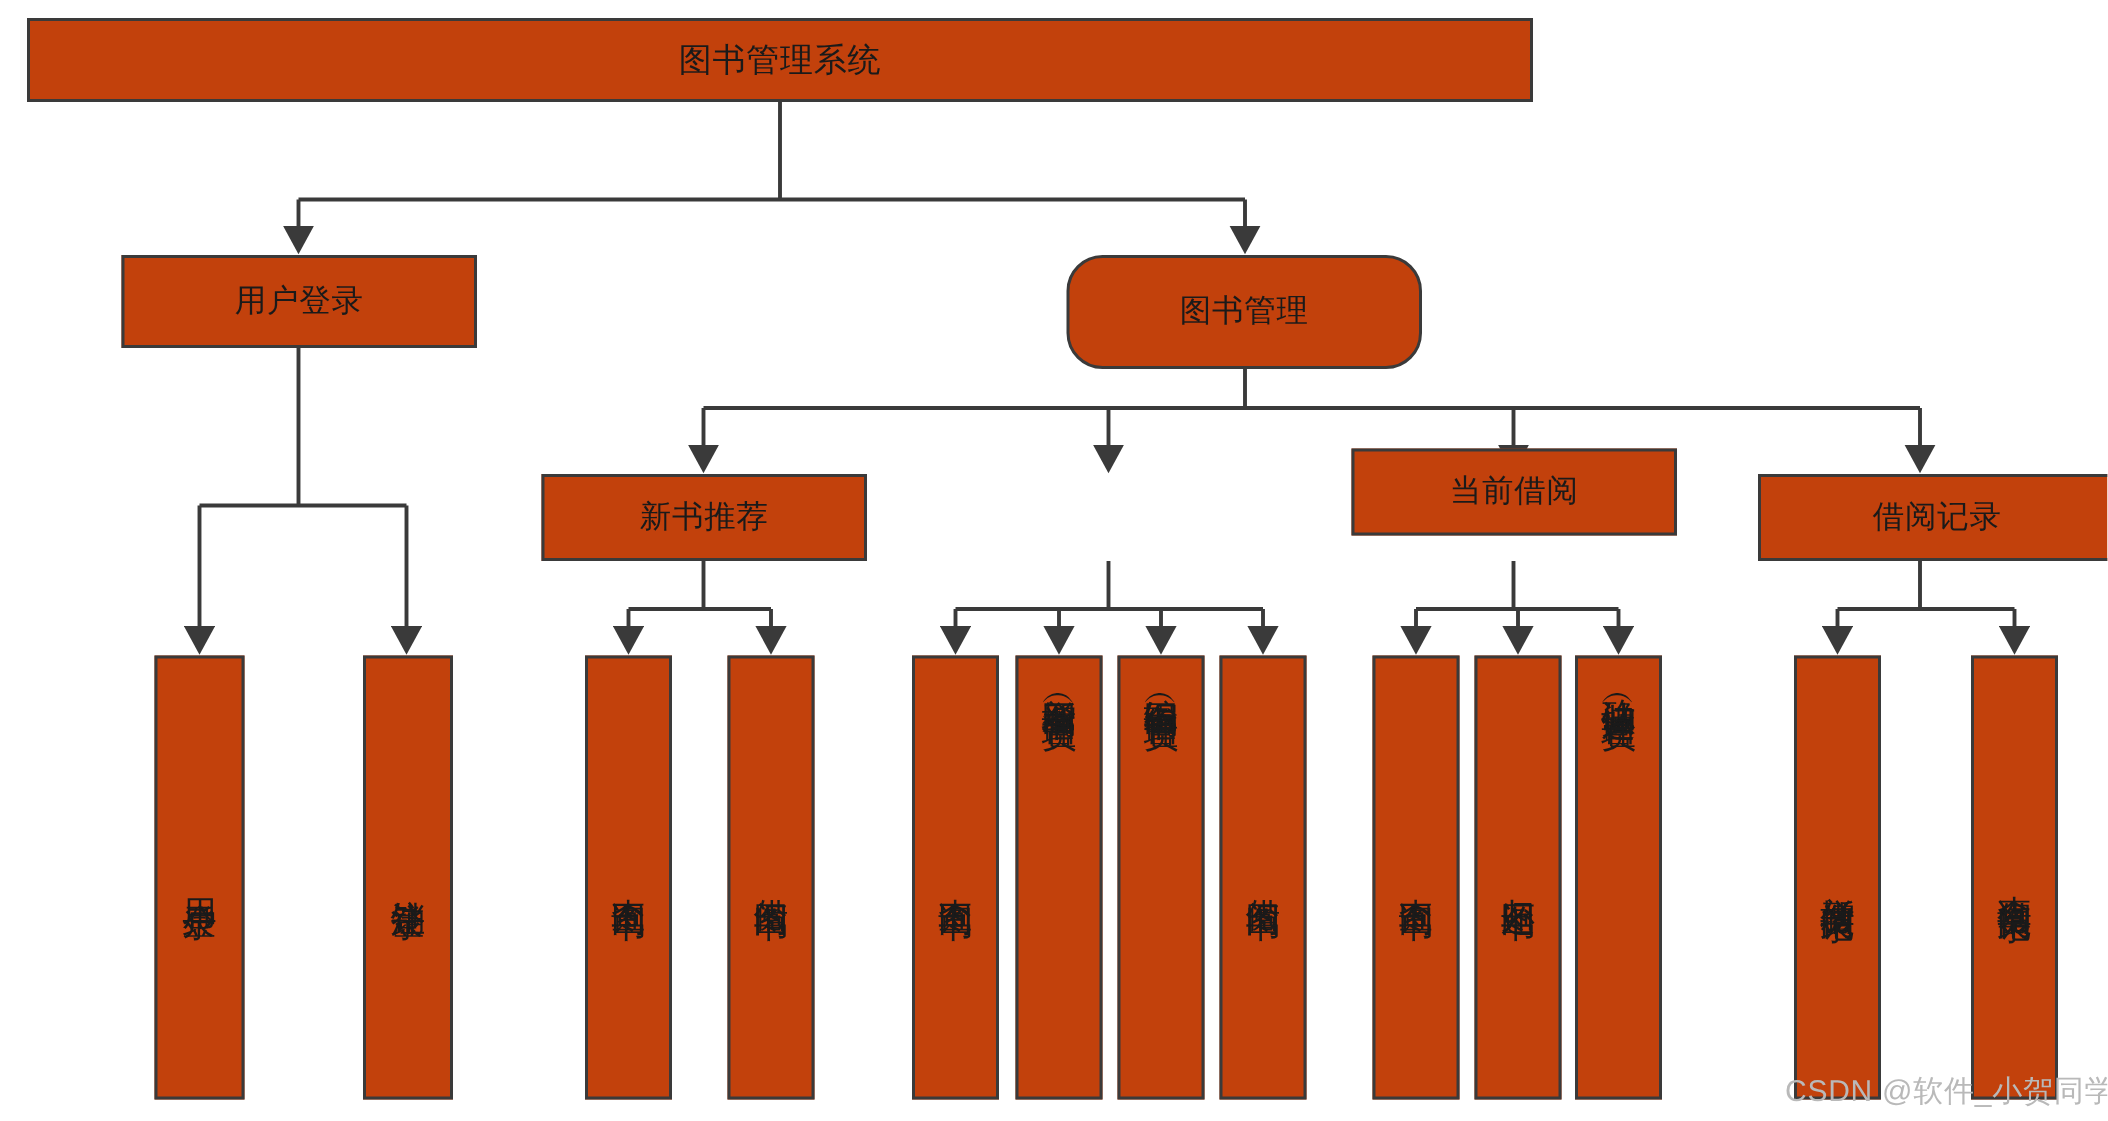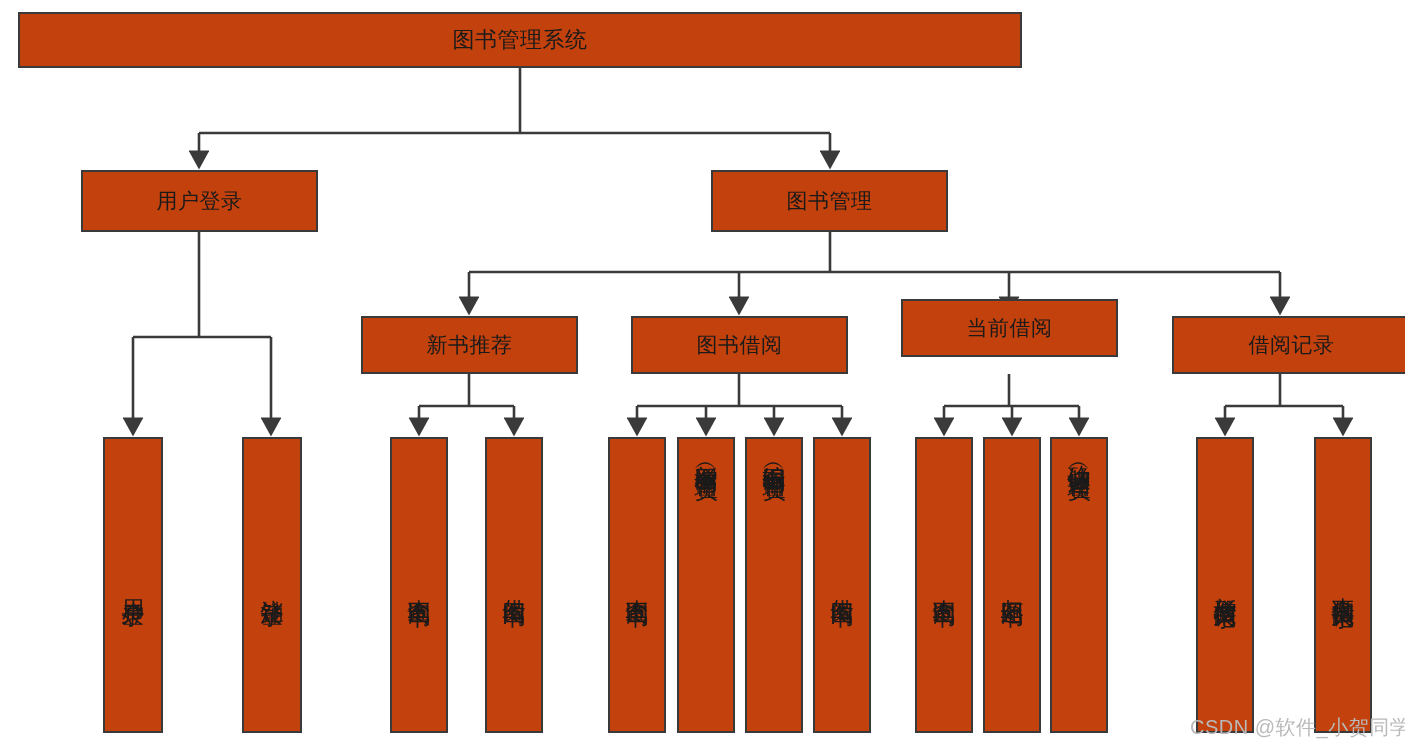--- a/index.html
+++ b/index.html
@@ -132,30 +132,27 @@
     </g>
   </svg>
 
   <div class="node h root" style="left:18px; top:12px; width:1004px; height:56px;">
     <span class="lbl">图书管理系统</span>
   </div>
 
   <div class="node h" style="left:81px; top:170px; width:237px; height:62px;">
     <span class="lbl">用户登录</span>
   </div>
-  <div class="node h" style="left:711px; top:170px; width:237px; height:62px;">
+  <div class="node h" style="left:711px; top:170px; width:237px; height:76px;border-radius:24px;">
     <span class="lbl">图书管理</span>
   </div>
 
   <div class="node h" style="left:361px; top:316px; width:217px; height:58px;">
     <span class="lbl">新书推荐</span>
   </div>
-  <div class="node h" style="left:631px; top:316px; width:217px; height:58px;">
-    <span class="lbl">图书借阅</span>
-  </div>
   <div class="node h" style="left:901px; top:299px; width:217px; height:58px;">
     <span class="lbl">当前借阅</span>
   </div>
   <div class="node h" style="left:1172px; top:316px; width:239px; height:58px;align-items:center;">
     <span class="lbl">借阅记录</span>
   </div>
 
   <div class="node v mid" style="left:103px; top:437px; width:60px; height:296px;">
     <span class="lbl">用户登录</span>
   </div>

